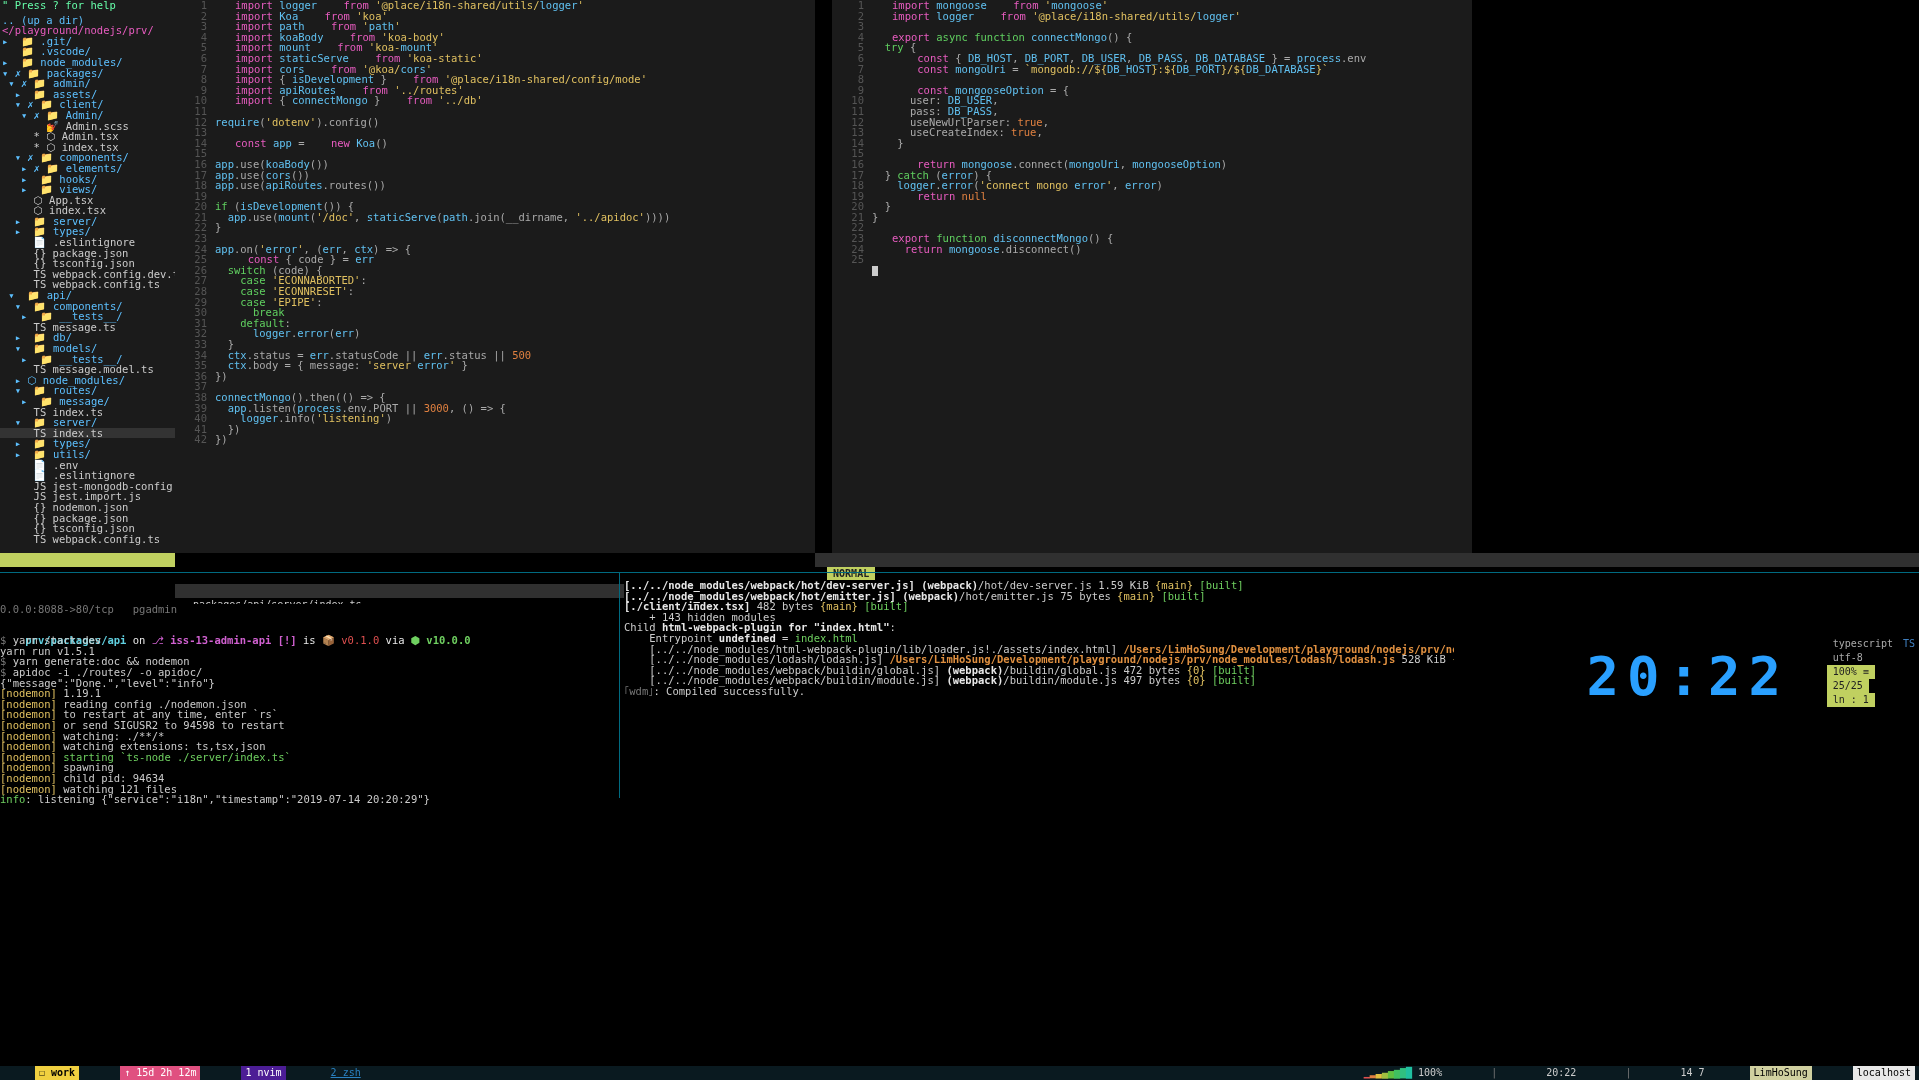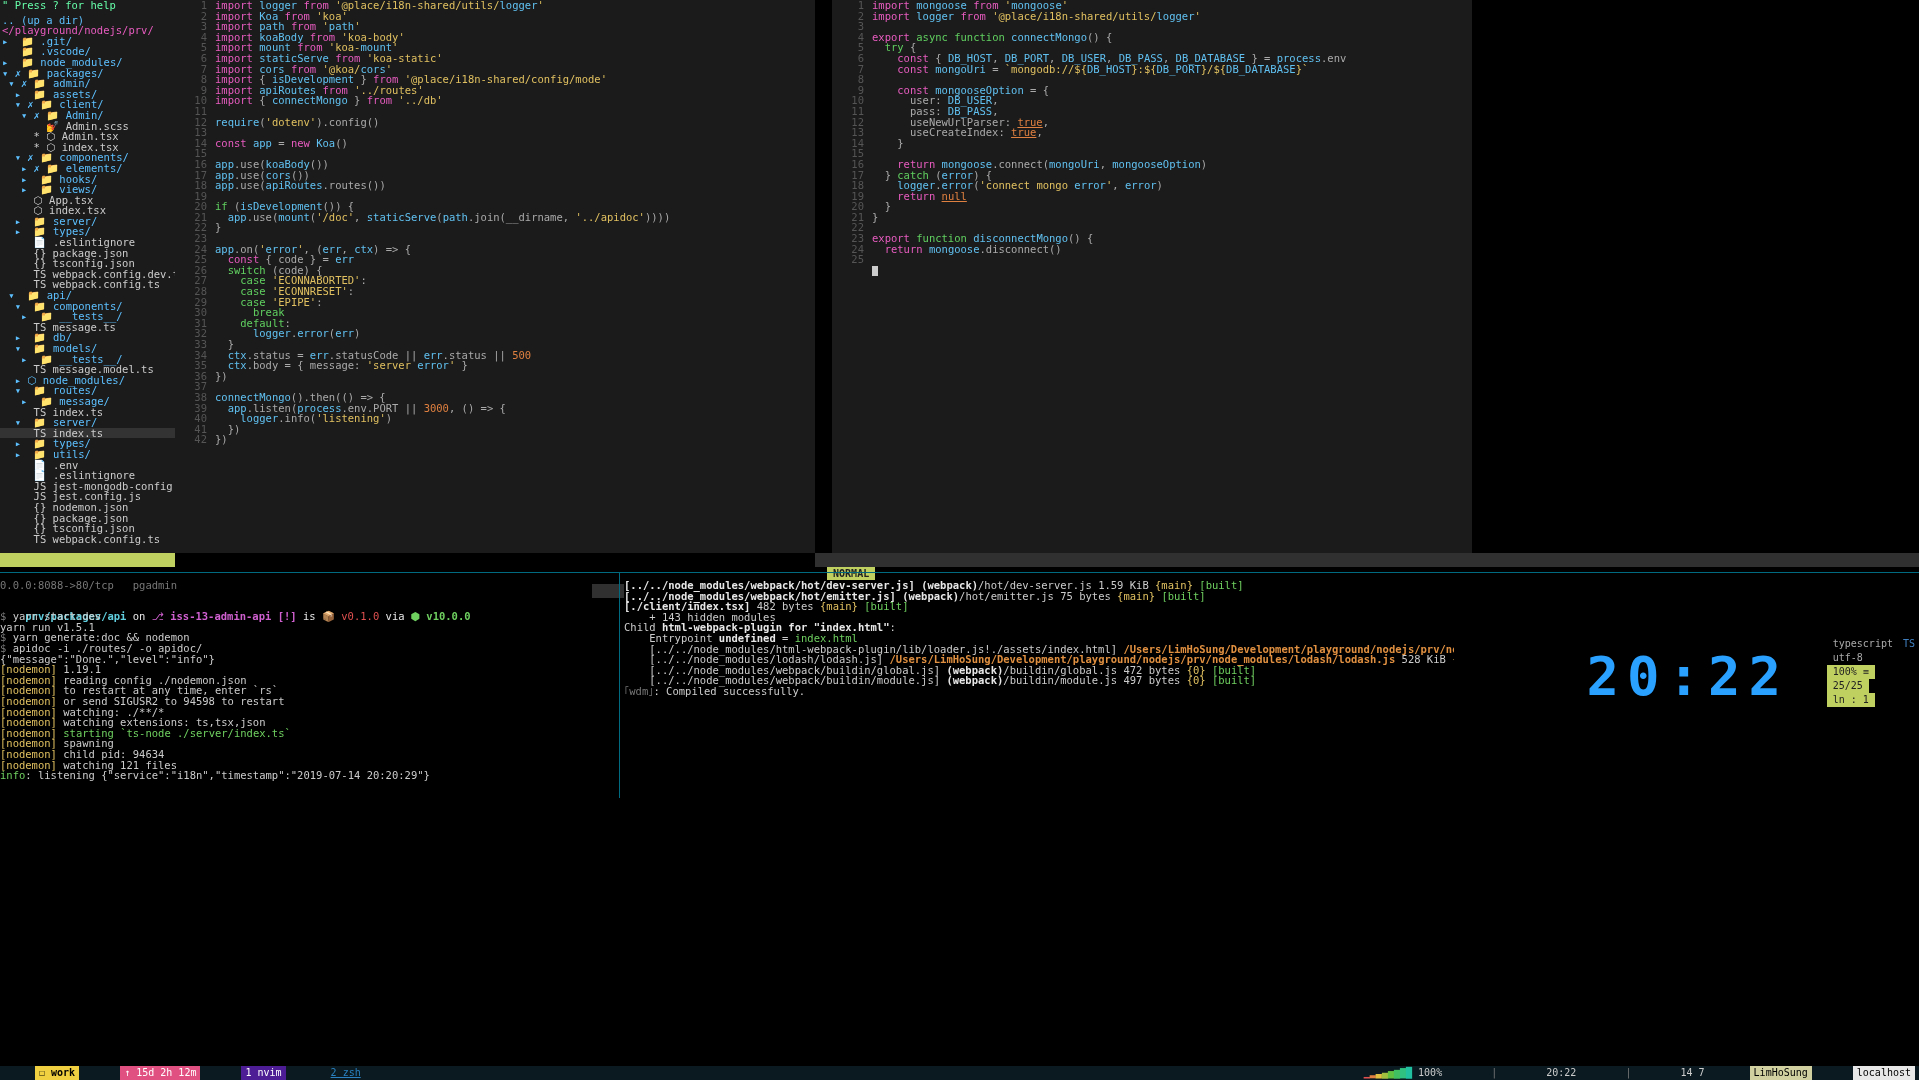--- a/index.html
+++ b/index.html
@@ -17,26 +17,26 @@
 .tree-line { white-space:pre; height:10.6px; line-height:10.6px; padding-left:2px; color:#ccc; }
 .dir { color:#5dc0ff; }
 .sel { background:#333; }
 .ico-ts { color:#4080c0; }
 .toggle { color:#5dc0ff; }
 
 .code { background:#1b1b1b; }
 .code-line { white-space:pre; height:10.6px; line-height:10.6px; }
 .ln { display:inline-block; width:32px; text-align:right; color:#555; margin-right:8px; }
 
-.kw { color:#e85cc0; } 
+.kw { color:#e85cc0;margin-left:20px; } 
 .kw2 { color:#60d060; } 
 .str { color:#e0c060; }
 .id { color:#60c0f0; }
 .nm { color:#e08040; }
-.lit { color:#e08040;text-decoration:underline; }
+.lit { color:#e08040; }
 
 .statusbar { height:14px; line-height:14px; background:#333; color:#333; font-size:10px; white-space:pre; }
 .sb-seg { display:inline-block; padding:0 6px; height:14px; }
 
 .term { background:#000; color:#ccc; }
 .term-line { white-space:pre; height:10.6px; line-height:10.6px; }
 .g { color:#6fd060; }
 .y { color:#e0c060; }
 .c { color:#60d0e0; }
 .o { color:#e09040; }
@@ -100,21 +100,21 @@
       <div class="tree-line"><span class="toggle">  </span><span class="dir">▾  📁 routes/</span></div>
       <div class="tree-line"><span class="toggle">  </span><span class="dir"> ▸  📁 message/</span></div>
       <div class="tree-line">     TS index.ts</div>
       <div class="tree-line"><span class="toggle">  </span><span class="dir">▾  📁 server/</span></div>
       <div class="tree-line sel">     TS index.ts</div>
       <div class="tree-line"><span class="toggle">  </span><span class="dir">▸  📁 types/</span></div>
       <div class="tree-line"><span class="toggle">  </span><span class="dir">▸  📁 utils/</span></div>
       <div class="tree-line">     📄 .env</div>
       <div class="tree-line">     📄 .eslintignore</div>
       <div class="tree-line">     JS jest-mongodb-config.js</div>
-      <div class="tree-line">     JS jest.config.js</div>
+      <div class="tree-line">     JS jest.import.js</div>
       <div class="tree-line">     {} nodemon.json</div>
       <div class="tree-line">     {} package.json</div>
       <div class="tree-line">     {} tsconfig.json</div>
       <div class="tree-line">     TS webpack.config.ts</div>
     </div>
 </div>
 <div class="statusbar" style="position:absolute;left:0;top:553px;width:175px;background:#c0d060;color:#222;overflow:hidden">
   
 </div>
 
@@ -210,21 +210,21 @@
     <span class="sb-seg">typescript</span><span class="ico-ts" style="padding:0 4px">TS</span>
     <span class="sb-seg">utf-8</span><span style="padding:0 4px"></span>
     <span class="sb-seg" style="background:#c0d060;color:#222"><span>100%</span> ≡</span>
     <span class="sb-seg" style="background:#c0d060;color:#222">25/25</span>
     <span class="sb-seg" style="background:#c0d060;color:#222">ln : 1</span>
   </span>
 </div>
 
 <div class="hdiv" style="left:0;top:572px;width:1919px"></div>
 
-<div id="term-l" class="pane term" style="left:0;top:580px;width:592px;height:220px">
+<div id="term-l" class="pane term" style="left:0;top:604px;width:592px;height:220px">
   <div class="term-line dim">0.0.0:8088-&gt;80/tcp   pgadmin</div>
   <div class="term-line" style="height:10px"></div>
   <div class="term-line">
     <span class="c bold">prv/packages/api</span><span class="w"> on </span><span class="m">⎇ </span><span class="m bold">iss-13-admin-api [!]</span><span class="w"> is </span><span class="r">📦 v0.1.0</span><span class="w"> via </span><span class="g bold">⬢ v10.0.0</span>
   </div>
   <div id="term-l-body">
       <div class="term-line"><span class="dim">$</span> yarn start:dev</div>
       <div class="term-line">yarn run v1.5.1</div>
       <div class="term-line"><span class="dim">$</span> yarn generate:doc &amp;&amp; nodemon</div>
       <div class="term-line"><span class="dim">$</span> apidoc -i ./routes/ -o apidoc/</div>

